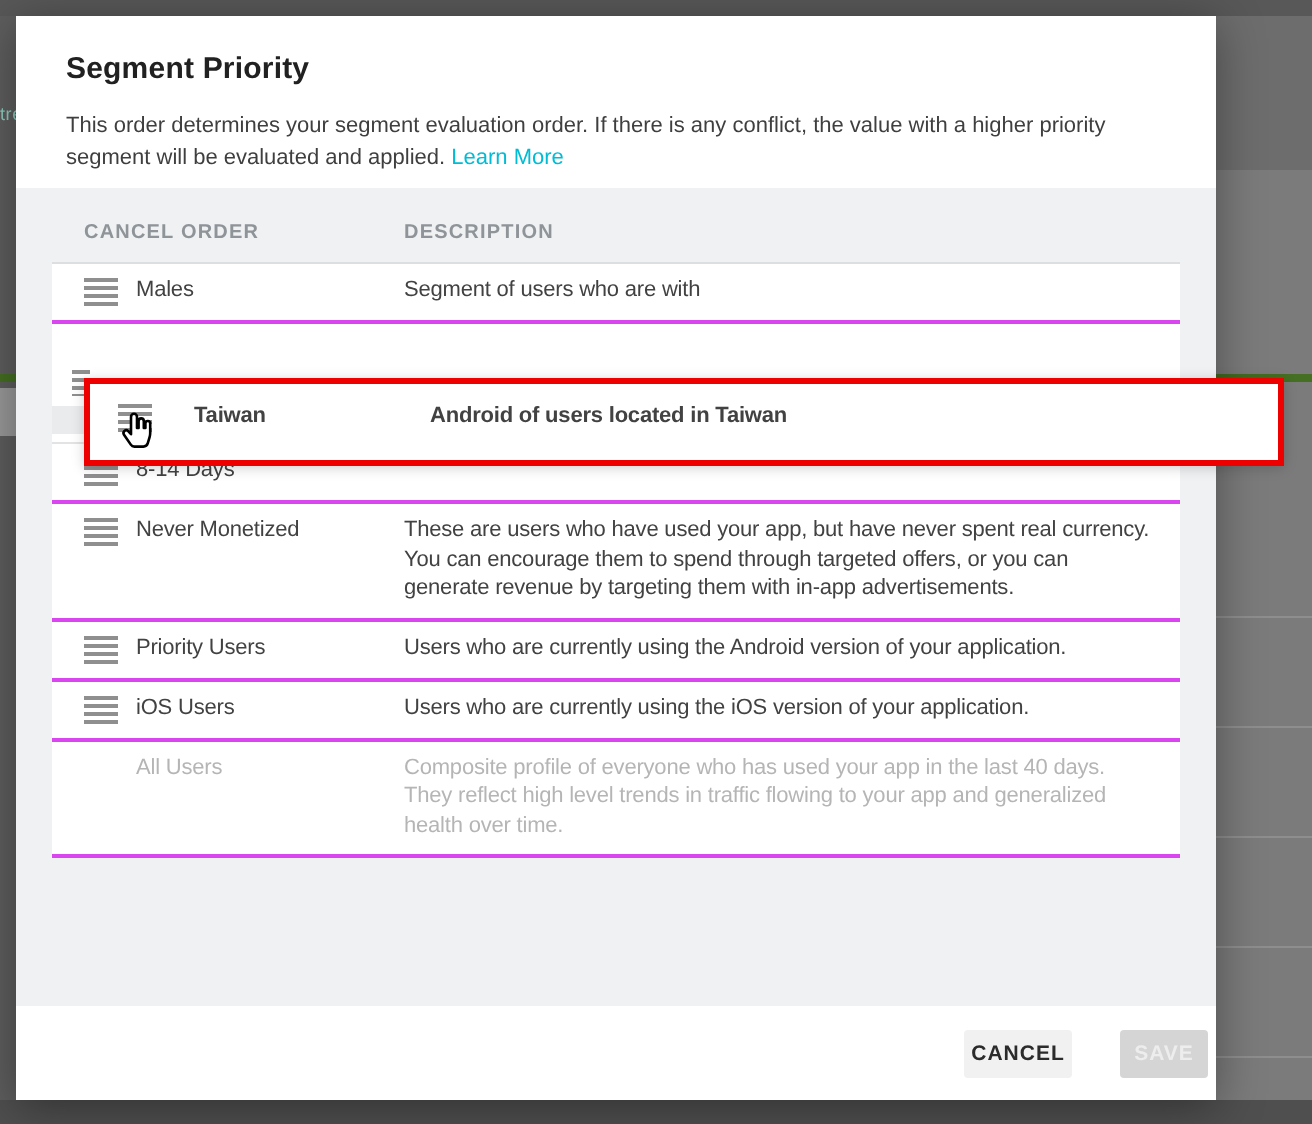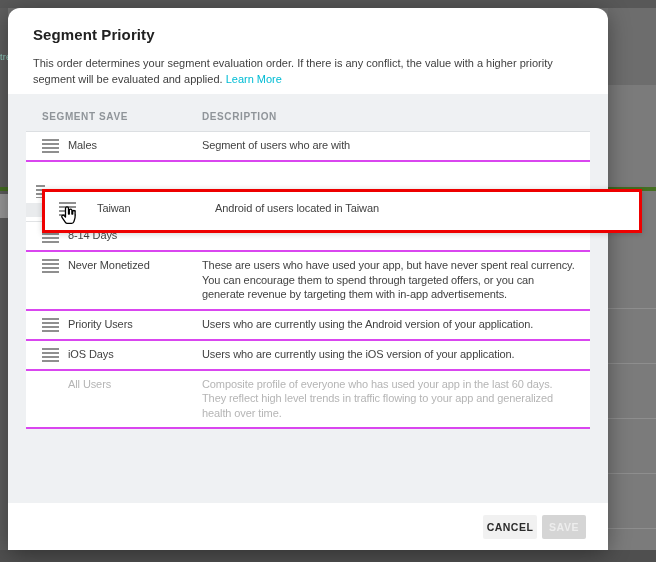--- a/index.html
+++ b/index.html
@@ -16,21 +16,21 @@
   .bg-left-green{ position:absolute; left:0; top:179px; width:8px; height:4px; background:#456f22; }
   .bg-rightzone{ position:absolute; left:608px; top:8px; width:48px; height:554px; background:#7b7b7b; overflow:hidden; }
   .bg-right-top{ position:absolute; left:0; top:0; width:48px; height:77px; background:#6d6d6d; }
   .bg-right-green{ position:absolute; left:0; top:179px; width:48px; height:4px; background:#456f22; }
   .bg-right-rows{ position:absolute; left:0; top:246px; width:48px; height:300px;
     background:repeating-linear-gradient(to bottom, transparent 0 54px, #8e8e8e 54px 55px); }
   .bg-bottombar{ position:absolute; left:0; top:550px; width:656px; height:12px; background:#4f4f4f; }
 
   
   .modal { position:absolute; left:8px; top:8px; width:600px; height:542px; background:#ffffff;
-           border-radius:12px; box-shadow:0 4px 22px rgba(0,0,0,.38); display:flex; flex-direction:column; }
+           border-radius:0; box-shadow:0 4px 22px rgba(0,0,0,.38); display:flex; flex-direction:column; }
 
   .modal-top { height:86px; padding:18px 25px 0 25px; flex:none; }
   .dialog-title { font-size:15px; font-weight:bold; color:#212121; letter-spacing:.1px; }
   .dialog-desc { margin-top:12px; font-size:11px; line-height:16px; color:#3f3f3f; }
   .learn-more { color:#00bcd4; text-decoration:none; cursor:pointer; }
 
   .band { background:#eff1f3; height:409px; padding:0 18px; flex:none; overflow:hidden; }
 
   .grid-cols { display:grid; grid-template-columns:26px 134px 1fr; }
   .thead { padding:17px 14px 9px 16px; border-bottom:1px solid #dcdfe2; }
@@ -42,34 +42,34 @@
   .row .cell-name { color:#424242; }
   .row .cell-desc { color:#424242; }
   .row.muted { color:#b5b5b5; }
   .row.muted .cell-name, .row.muted .cell-desc { color:#b5b5b5; }
   .row.drag-slot { height:60px; padding:0; border-bottom:1px solid #e1e3e5; }
 
   .handle { width:17px; height:14px; margin-top:1px;
     background:repeating-linear-gradient(to bottom, #8f8f8f 0 2px, transparent 2px 4px); }
   .handle.hidden { visibility:hidden; }
 
-  .modal-footer { flex:1; display:flex; align-items:center; justify-content:flex-end; gap:5px;
-                  padding-right:22px; background:#ffffff; }
+  .modal-footer { flex:1; display:flex; align-items:center; justify-content:flex-end; gap:24px;
+                  padding-right:4px; background:#ffffff; }
   .btn { height:24px; border:none; border-radius:2px; font-family:"Liberation Sans",sans-serif;
          font-size:10.5px; font-weight:bold; letter-spacing:.5px; cursor:pointer; }
   .btn-cancel { width:54px; background:#f1f1f1; color:#2b2b2b; }
   .btn-save { width:44px; background:#d5d5d5; color:#ededed; }
 
   
   .drag-placeholder { position:absolute; left:18px; top:195px; width:564px; height:14px; background:#e9ebed; z-index:4; }
   .clipped-handle { position:absolute; left:28px; top:176px; width:9px; height:14px; overflow:hidden; z-index:5; }
   .ghost { position:absolute; left:34px; top:181px; width:600px; height:44px; background:#ffffff;
            border:3px solid #ee0000; z-index:30; box-shadow:0 1px 6px rgba(0,0,0,.18); }
   .ghost-grid { display:grid; grid-template-columns:38px 118px 1fr; padding:9px 0 0 14px;
-                font-size:11px; line-height:14.5px; letter-spacing:-0.1px; color:#424242; }
+                font-size:11px; line-height:14.5px; letter-spacing:-0.1px; color:#424242;font-weight:bold; }
   .grab-cursor { position:absolute; left:12px; top:12px; width:24px; height:24px; z-index:2; }
 </style>
 </head>
 <body>
 
 <div class="screen">
 
   <div class="bg-topbar"></div>
   <div class="bg-leftbar">
     <span class="bg-left-text">tre</span>
@@ -88,21 +88,21 @@
     <div class="modal-top">
       <div class="dialog-title">Segment Priority</div>
       <div class="dialog-desc">
         <span>This order determines your segment evaluation order. If there is any conflict, the value with a higher priority segment will be evaluated and applied.</span>
         <a class="learn-more">Learn More</a>
       </div>
     </div>
 
     <div class="band">
       <div class="grid-cols thead">
-        <div class="th th-order">SEGMENT SAVE</div>
+        <div class="th th-order">CANCEL ORDER</div>
         <div class="th">DESCRIPTION</div>
       </div>
       <div>
   <div class="grid-cols row">
     <div>
       <div class="handle"></div>
     </div>
     <div class="cell-name">Males</div>
     <div class="cell-desc">Segment of users who are with</div>
   </div>
@@ -130,30 +130,30 @@
       <div class="handle"></div>
     </div>
     <div class="cell-name">Priority Users</div>
     <div class="cell-desc">Users who are currently using the Android version of your application.</div>
   </div>
 
   <div class="grid-cols row">
     <div>
       <div class="handle"></div>
     </div>
-    <div class="cell-name">iOS Days</div>
+    <div class="cell-name">iOS Users</div>
     <div class="cell-desc">Users who are currently using the iOS version of your application.</div>
   </div>
 
   <div class="grid-cols row muted">
     <div>
       <div class="handle hidden"></div>
     </div>
     <div class="cell-name">All Users</div>
-    <div class="cell-desc">Composite profile of everyone who has used your app in the last 60 days. They reflect high level trends in traffic flowing to your app and generalized health over time.</div>
+    <div class="cell-desc">Composite profile of everyone who has used your app in the last 40 days. They reflect high level trends in traffic flowing to your app and generalized health over time.</div>
   </div>
 </div>
     </div>
 
     <div class="modal-footer">
       <button class="btn btn-cancel">CANCEL</button>
       <button class="btn btn-save" disabled="">SAVE</button>
     </div>
 
     <div class="drag-placeholder"></div>

